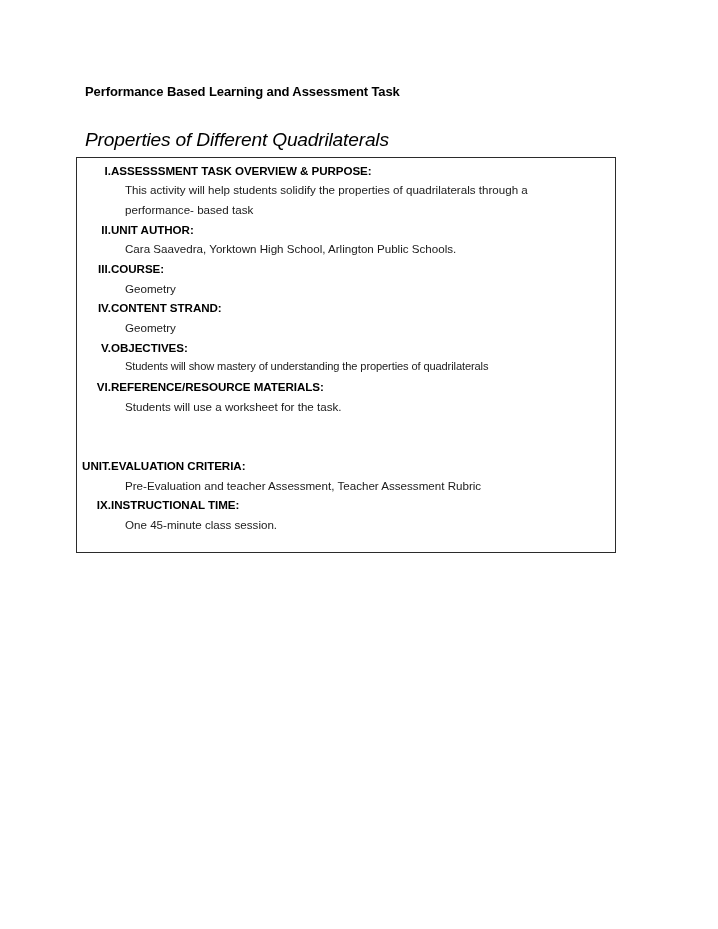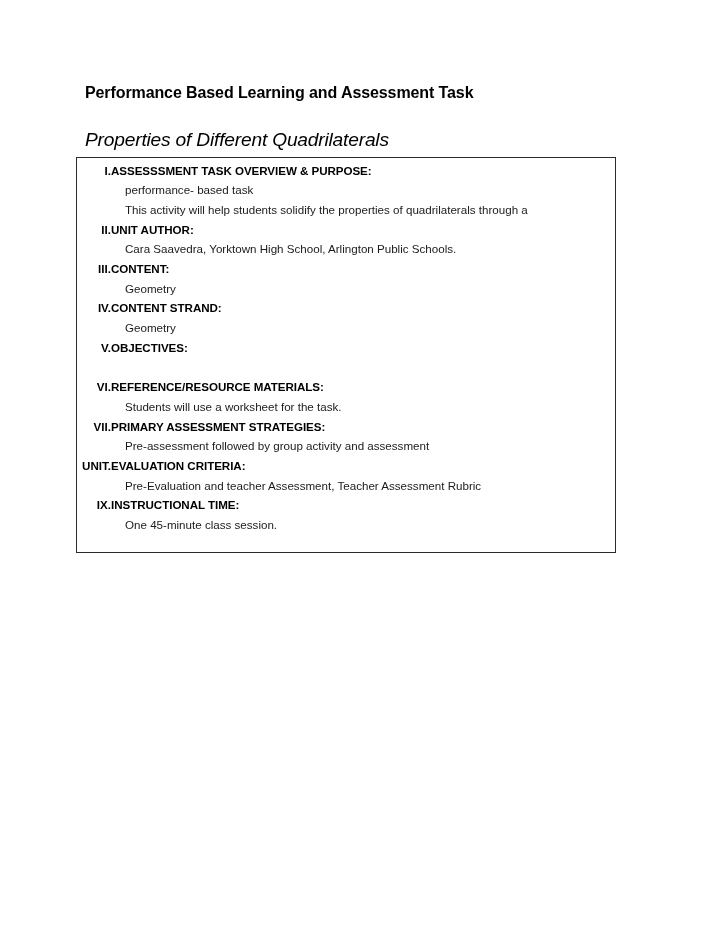--- a/index.html
+++ b/index.html
@@ -20,21 +20,21 @@
     position: absolute;
     inset: 0;
     background: #ffffff;
   }
 
   
   .doc-title {
     position: absolute;
     left: 85px;
     top: 84px;
-    font-size: 16px;
+    font-size: 13px;
     font-weight: bold;
     letter-spacing: -0.1px;
     white-space: nowrap;
     color: #000000;
   }
   .doc-subtitle {
     position: absolute;
     left: 85px;
     top: 129px;
     font-size: 19.2px;
@@ -119,77 +119,71 @@
   <div class="doc-subtitle">Properties of Different Quadrilaterals</div>
 
   <div class="task-table">
     <div class="table-inner" id="table-inner">
         <div class="section" style="top: 5.5px;">
           <div class="sec-head">
             <div class="numeral">I.</div>
             <div class="label">ASSESSSMENT TASK OVERVIEW &amp; PURPOSE:</div>
           </div>
           <div class="body-line">
+            <div class="body-text">This activity will help students solidify the properties of quadrilaterals through a</div>
+          </div>
+          <div class="body-line">
             <div class="body-text">performance- based task</div>
-          </div>
-          <div class="body-line">
-            <div class="body-text">This activity will help students solidify the properties of quadrilaterals through a</div>
           </div>
         </div>
         <div class="section" style="top: 64.6px;">
           <div class="sec-head">
             <div class="numeral">II.</div>
             <div class="label">UNIT AUTHOR:</div>
           </div>
           <div class="body-line">
             <div class="body-text">Cara Saavedra, Yorktown High School, Arlington Public Schools.</div>
           </div>
         </div>
         <div class="section" style="top: 104px;">
           <div class="sec-head">
             <div class="numeral">III.</div>
-            <div class="label">CONTENT:</div>
+            <div class="label">COURSE:</div>
           </div>
           <div class="body-line">
             <div class="body-text">Geometry</div>
           </div>
         </div>
         <div class="section" style="top: 143.4px;">
           <div class="sec-head">
             <div class="numeral">IV.</div>
             <div class="label">CONTENT STRAND:</div>
           </div>
           <div class="body-line">
             <div class="body-text">Geometry</div>
           </div>
         </div>
         <div class="section" style="top: 182.8px;">
           <div class="sec-head">
             <div class="numeral">V.</div>
             <div class="label">OBJECTIVES:</div>
           </div>
+          <div class="body-line">
+            <div class="body-text condensed">Students will show mastery of understanding the properties of quadrilaterals</div>
+          </div>
         </div>
         <div class="section" style="top: 222.2px;">
           <div class="sec-head">
             <div class="numeral">VI.</div>
             <div class="label">REFERENCE/RESOURCE MATERIALS:</div>
           </div>
           <div class="body-line">
             <div class="body-text">Students will use a worksheet for the task.</div>
           </div>
         </div>
-        <div class="section" style="top: 261.6px;">
-          <div class="sec-head">
-            <div class="numeral">VII.</div>
-            <div class="label">PRIMARY ASSESSMENT STRATEGIES:</div>
-          </div>
-          <div class="body-line">
-            <div class="body-text">Pre-assessment followed by group activity and assessment</div>
-          </div>
-        </div>
         <div class="section" style="top: 301px;">
           <div class="sec-head">
             <div class="numeral">UNIT.</div>
             <div class="label">EVALUATION CRITERIA:</div>
           </div>
           <div class="body-line">
             <div class="body-text">Pre-Evaluation and teacher Assessment, Teacher Assessment Rubric</div>
           </div>
         </div>
         <div class="section" style="top: 340.4px;">

